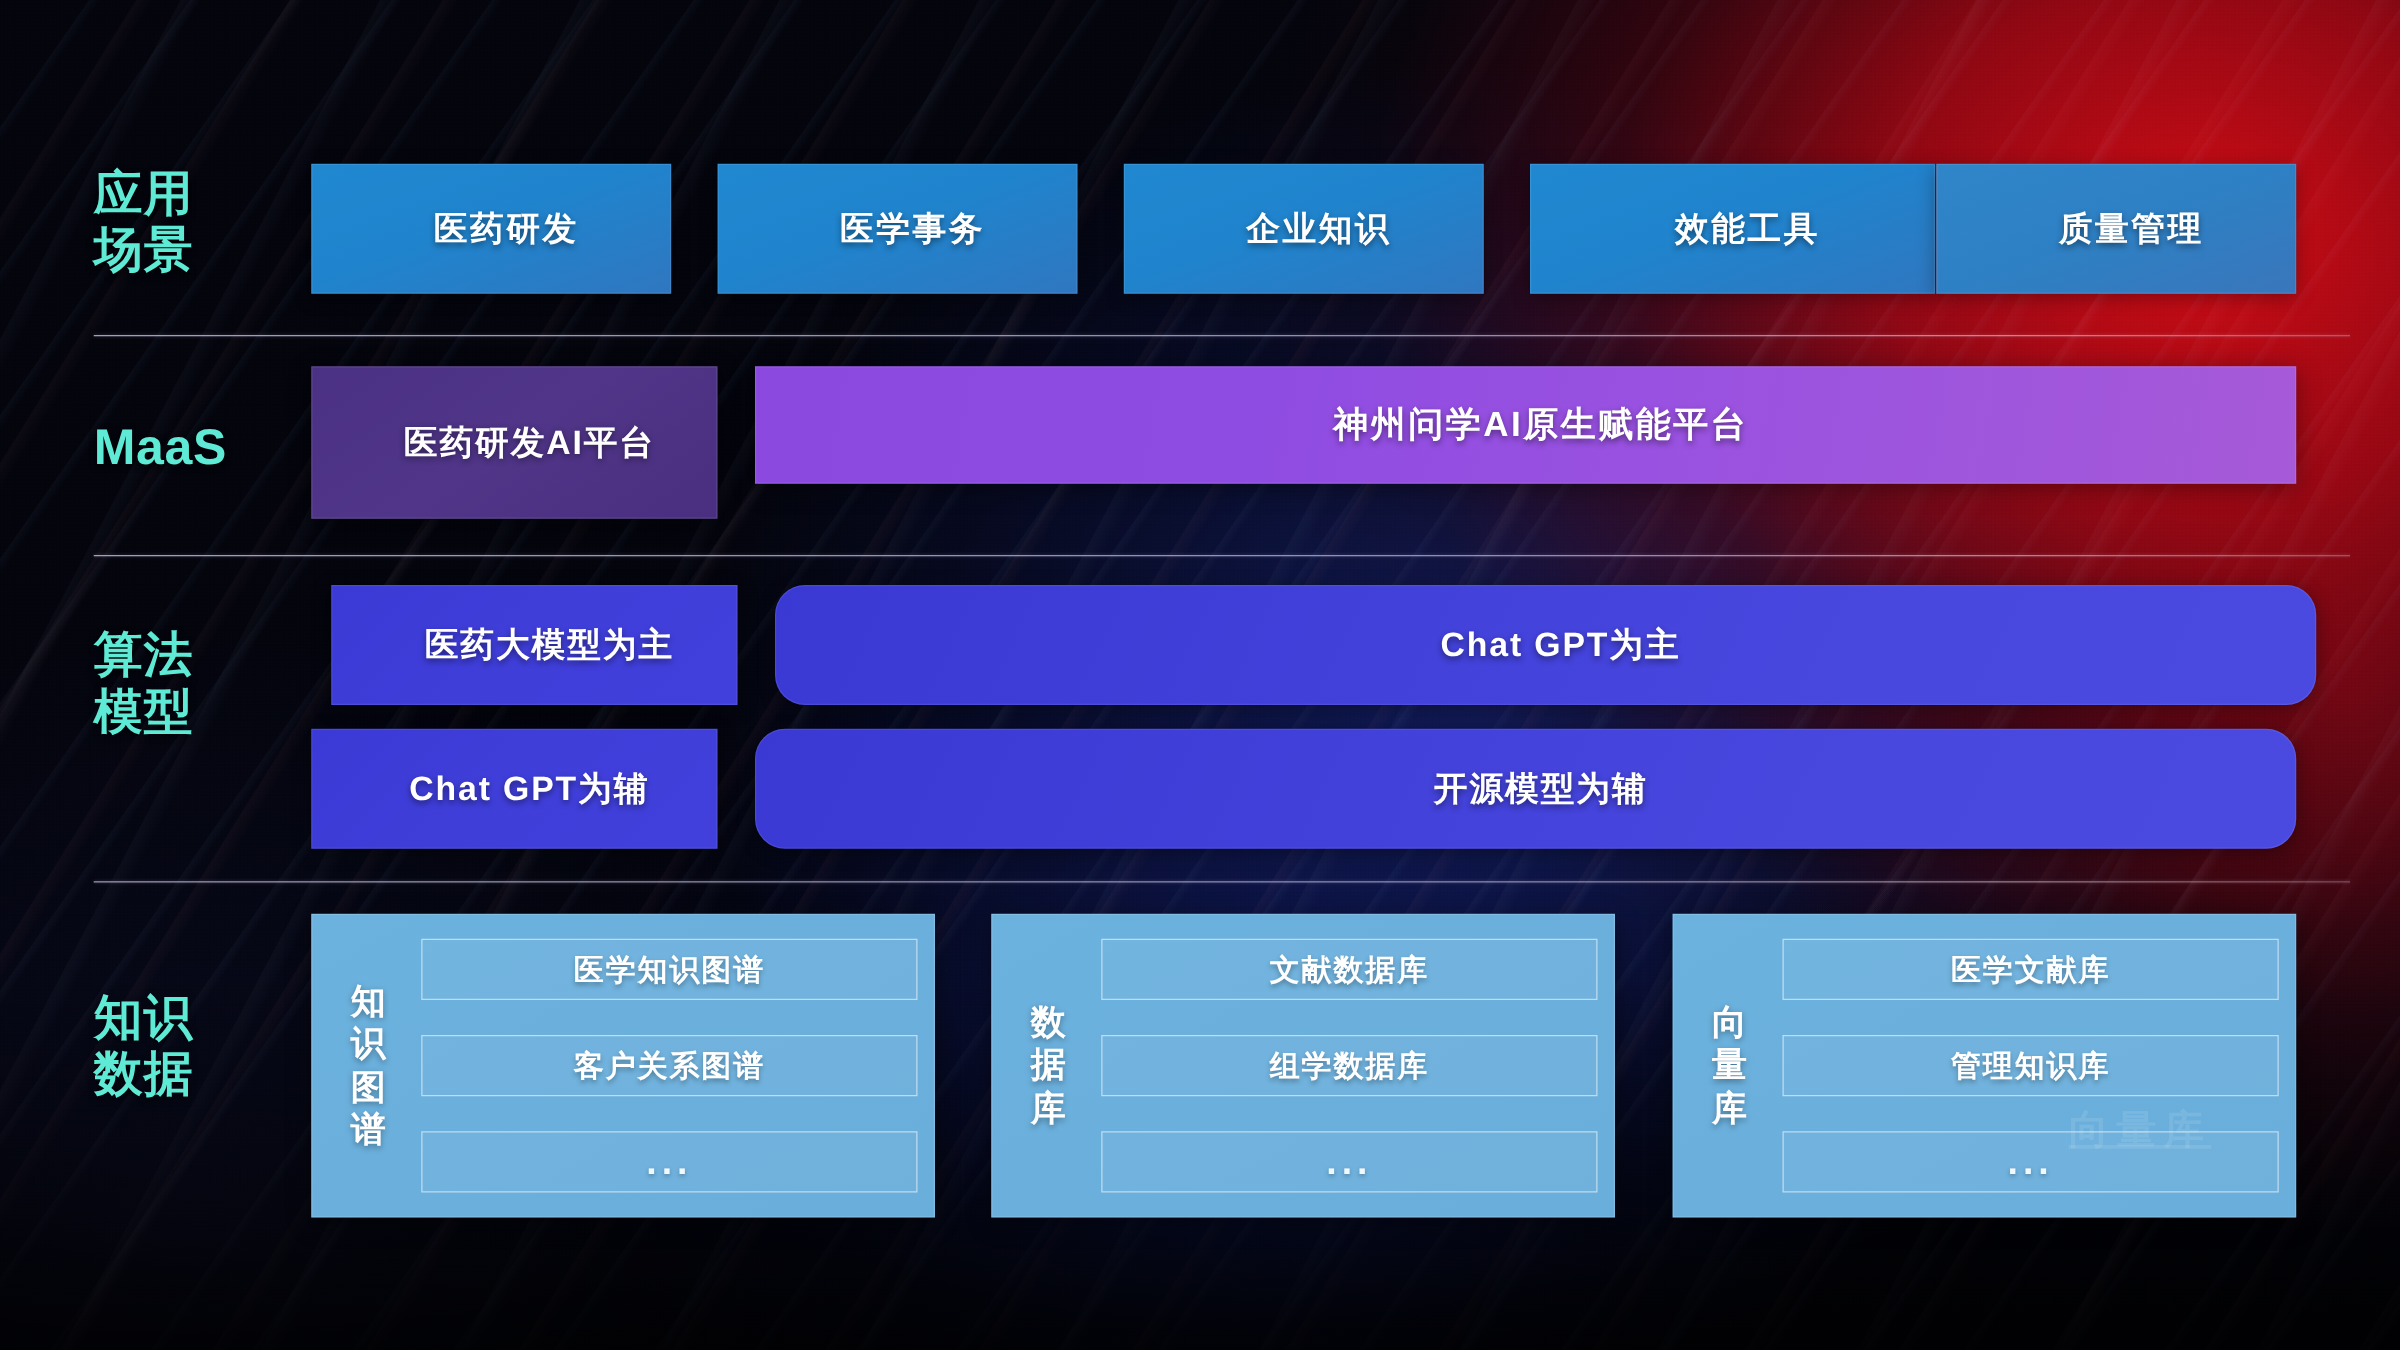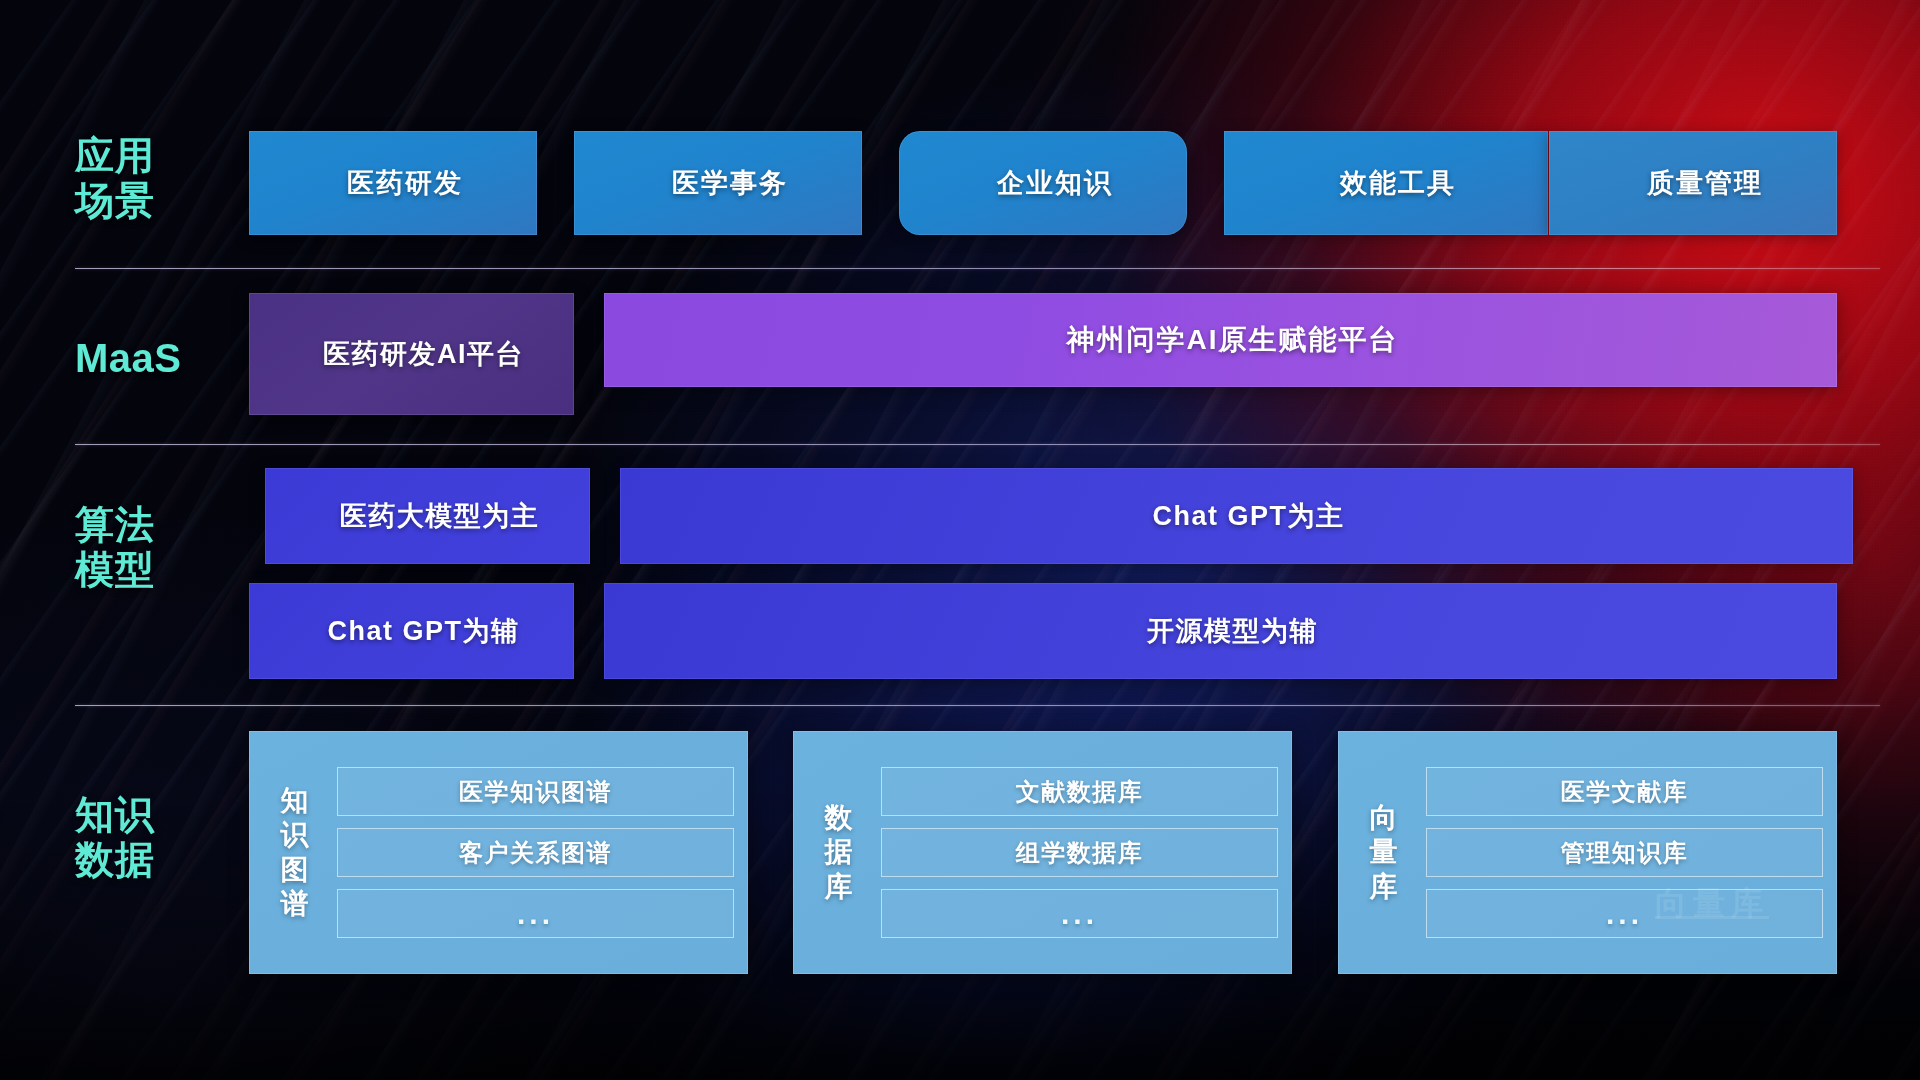--- a/index.html
+++ b/index.html
@@ -98,37 +98,38 @@
   
   .algo{
     height:96px;font-size:27px;letter-spacing:1.5px;
     background:linear-gradient(135deg,#3b3ad6 0%,#3f3ed9 45%,#4140dc 100%);
     box-shadow:inset 0 0 0 1px rgba(255,255,255,.08), 0 3px 14px rgba(0,0,0,.35);
   }
   .algo.r1{top:468px;margin-left:16px;}
   .algo.r2{top:583px;}
   .algo.wide{
     background:linear-gradient(115deg,#3a39d4 0%,#4241da 40%,#4847de 70%,#4b4ae0 100%);
+    border-radius:24px;
   }
 
   
   .kcard{
     position:absolute;top:731px;height:243px;
     background:linear-gradient(150deg,#6cb2de 0%,#6bb0dd 45%,#6aaedb 100%);
     box-shadow:inset 0 0 0 1px rgba(255,255,255,.16), 0 4px 18px rgba(0,0,0,.38);
     display:flex;align-items:center;box-sizing:border-box;
     padding:14px 14px 14px 18px;
   }
   .kcard-title{
     flex:0 0 auto;width:56px;color:#fff;font-weight:700;font-size:28px;
     line-height:1.22;text-align:center;letter-spacing:1px;
     text-shadow:0 2px 5px rgba(0,0,0,.35);
   }
   .kcard-title span{display:block;}
-  .kcard-items{flex:1 1 auto;display:flex;flex-direction:column;gap:12px;margin-left:14px;}
+  .kcard-items{flex:1 1 auto;display:flex;flex-direction:column;gap:28px;margin-left:14px;}
   .kitem{
     height:49px;display:flex;align-items:center;justify-content:center;
     border:1px solid rgba(255,255,255,.55);
     color:#fff;font-weight:700;font-size:24px;letter-spacing:1.5px;
     background:rgba(255,255,255,.045);
     text-shadow:0 2px 4px rgba(0,0,0,.3);box-sizing:border-box;
   }
   .kitem.dots{font-size:30px;letter-spacing:4px;color:#f2f8fc;}
 
   .wmark{
@@ -169,21 +170,21 @@
     <span>知识</span>
     <span>数据</span>
   </div>
 
   <div class="tile scen" style="left:249px;width:288px;">
     <span>医药研发</span>
   </div>
   <div class="tile scen" style="left:574px;width:288px;">
     <span>医学事务</span>
   </div>
-  <div class="tile scen" style="left:899px;width:288px;border-radius:21px;">
+  <div class="tile scen" style="left:899px;width:288px;">
     <span>企业知识</span>
   </div>
   <div class="tile scen" style="left:1224px;width:324px;">
     <span>效能工具</span>
   </div>
   <div class="tile scen s5" style="left:1549px;width:288px;">
     <span>质量管理</span>
   </div>
 
   <div class="tile maas-left" style="left:249px;width:325px;">

